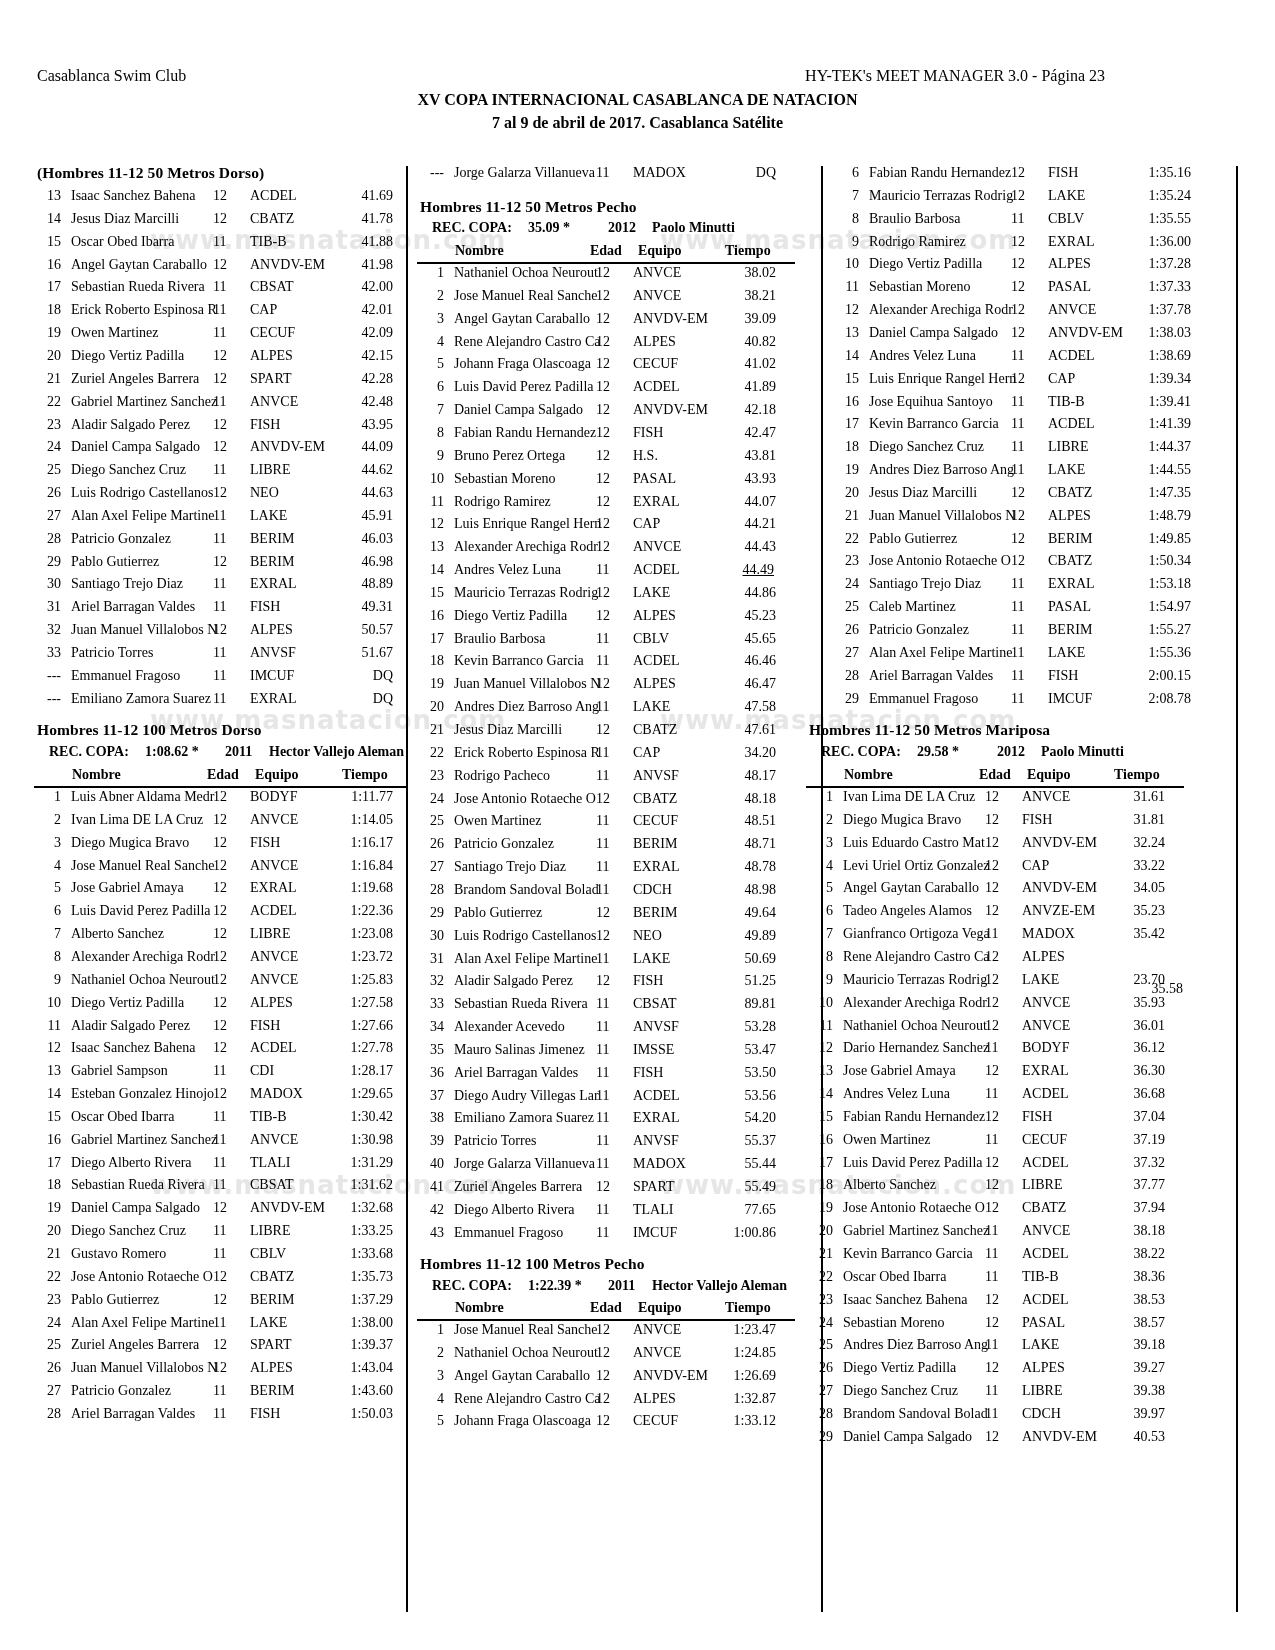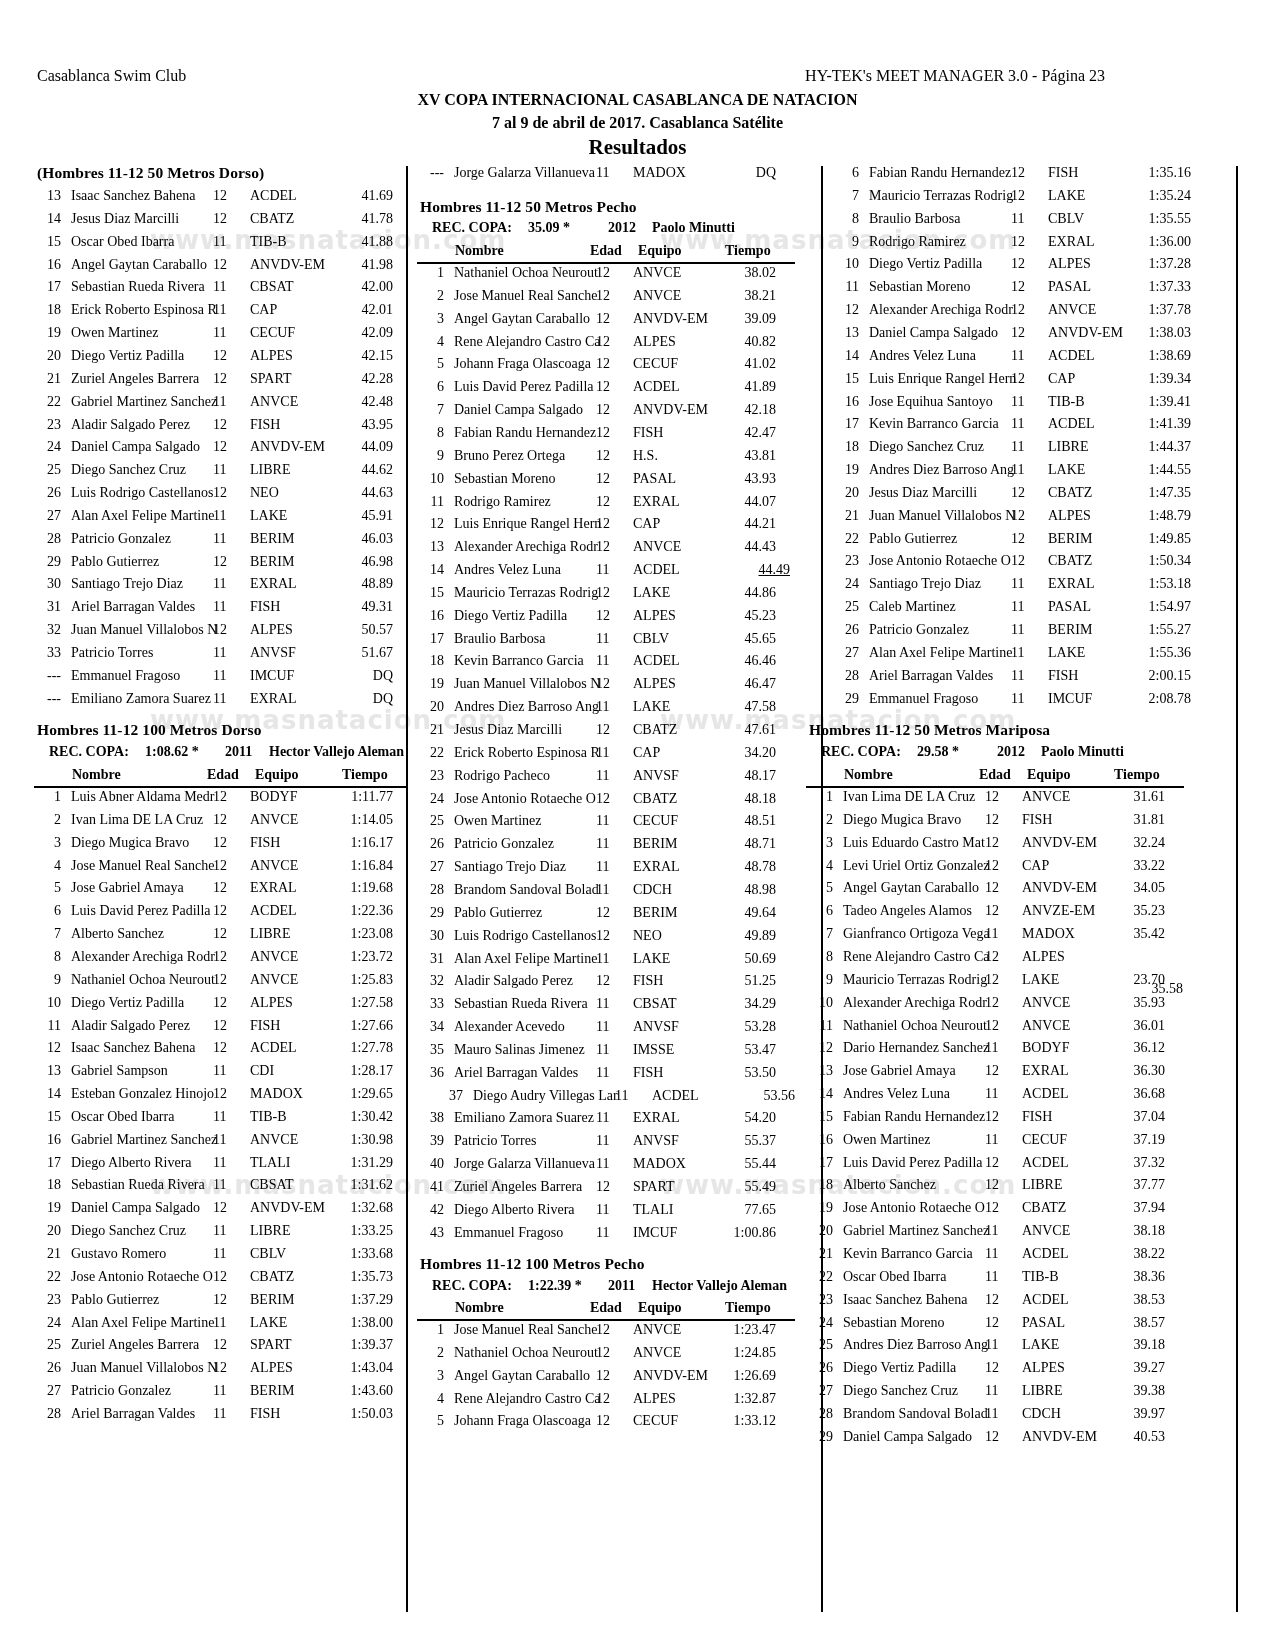--- a/index.html
+++ b/index.html
@@ -33,21 +33,20 @@
 <div class="watermark" style="left:150px;top:705px;">www.masnatacion.com</div>
 <div class="watermark" style="left:660px;top:705px;">www.masnatacion.com</div>
 <div class="watermark" style="left:150px;top:1170px;">www.masnatacion.com</div>
 <div class="watermark" style="left:660px;top:1170px;">www.masnatacion.com</div>
 
 <div class="layer">
   <div class="hdr" style="left:37px;top:67px;">Casablanca Swim Club</div>
   <div class="hdr" style="right:170px;top:67px;">HY-TEK's MEET MANAGER 3.0 - Página 23</div>
   <div class="title" style="top:91px;font-size:16px;">XV COPA INTERNACIONAL CASABLANCA DE NATACION</div>
   <div class="title" style="top:114px;font-size:16px;">7 al 9 de abril de 2017. Casablanca Satélite</div>
-  <div class="title" style="top:135px;font-size:21px;">Resultados</div>
 
   <div class="vrule" style="left:406px;"></div>
   <div class="vrule" style="left:821px;"></div>
   <div class="vrule" style="left:1236px;"></div>
 
   <div id="content">
       <div class="ev-title" style="left:37px;top:164px;">(Hombres 11-12 50 Metros Dorso)</div>
       <div class="row" style="left:37px;top:188px;width:370px;">
         <span class="c-place" style="left:0px;">13</span>
         <span class="c-name" style="left:34px;">Isaac Sanchez Bahena</span>
@@ -529,21 +528,21 @@
         <span class="c-name" style="left:34px;">Alexander Arechiga Rodr</span>
         <span class="c-age" style="left:176px;">12</span>
         <span class="c-team" style="left:213px;">ANVCE</span>
         <span class="c-time" style="left:286px;">44.43</span>
       </div>
       <div class="row" style="left:420px;top:562.0500000000003px;width:370px;">
         <span class="c-place" style="left:0px;">14</span>
         <span class="c-name" style="left:34px;">Andres Velez Luna</span>
         <span class="c-age" style="left:176px;">11</span>
         <span class="c-team" style="left:213px;">ACDEL</span>
-        <span class="c-time" style="left:300px;text-decoration:underline;">44.49</span>
+        <span class="c-time" style="left:284px;text-decoration:underline;">44.49</span>
       </div>
       <div class="row" style="left:420px;top:584.9000000000003px;width:370px;">
         <span class="c-place" style="left:0px;">15</span>
         <span class="c-name" style="left:34px;">Mauricio Terrazas Rodrig</span>
         <span class="c-age" style="left:176px;">12</span>
         <span class="c-team" style="left:213px;">LAKE</span>
         <span class="c-time" style="left:286px;">44.86</span>
       </div>
       <div class="row" style="left:420px;top:607.7500000000003px;width:370px;">
         <span class="c-place" style="left:0px;">16</span>
@@ -662,21 +661,21 @@
         <span class="c-name" style="left:34px;">Aladir Salgado Perez</span>
         <span class="c-age" style="left:176px;">12</span>
         <span class="c-team" style="left:213px;">FISH</span>
         <span class="c-time" style="left:286px;">51.25</span>
       </div>
       <div class="row" style="left:420px;top:996.2000000000007px;width:370px;">
         <span class="c-place" style="left:0px;">33</span>
         <span class="c-name" style="left:34px;">Sebastian Rueda Rivera</span>
         <span class="c-age" style="left:176px;">11</span>
         <span class="c-team" style="left:213px;">CBSAT</span>
-        <span class="c-time" style="left:286px;">34.29</span>
+        <span class="c-time" style="left:286px;">89.81</span>
       </div>
       <div class="row" style="left:420px;top:1019.0500000000008px;width:370px;">
         <span class="c-place" style="left:0px;">34</span>
         <span class="c-name" style="left:34px;">Alexander Acevedo</span>
         <span class="c-age" style="left:176px;">11</span>
         <span class="c-team" style="left:213px;">ANVSF</span>
         <span class="c-time" style="left:286px;">53.28</span>
       </div>
       <div class="row" style="left:420px;top:1041.9000000000008px;width:370px;">
         <span class="c-place" style="left:0px;">35</span>
@@ -685,21 +684,21 @@
         <span class="c-team" style="left:213px;">IMSSE</span>
         <span class="c-time" style="left:286px;">53.47</span>
       </div>
       <div class="row" style="left:420px;top:1064.7500000000007px;width:370px;">
         <span class="c-place" style="left:0px;">36</span>
         <span class="c-name" style="left:34px;">Ariel Barragan Valdes</span>
         <span class="c-age" style="left:176px;">11</span>
         <span class="c-team" style="left:213px;">FISH</span>
         <span class="c-time" style="left:286px;">53.50</span>
       </div>
-      <div class="row" style="left:439px;top:1087.6000000000006px;width:370px;">
+      <div class="row" style="left:420px;top:1087.6000000000006px;width:370px;">
         <span class="c-place" style="left:0px;">37</span>
         <span class="c-name" style="left:34px;">Diego Audry Villegas Lar</span>
         <span class="c-age" style="left:176px;">11</span>
         <span class="c-team" style="left:213px;">ACDEL</span>
         <span class="c-time" style="left:286px;">53.56</span>
       </div>
       <div class="row" style="left:420px;top:1110.4500000000005px;width:370px;">
         <span class="c-place" style="left:0px;">38</span>
         <span class="c-name" style="left:34px;">Emiliano Zamora Suarez</span>
         <span class="c-age" style="left:176px;">11</span>

